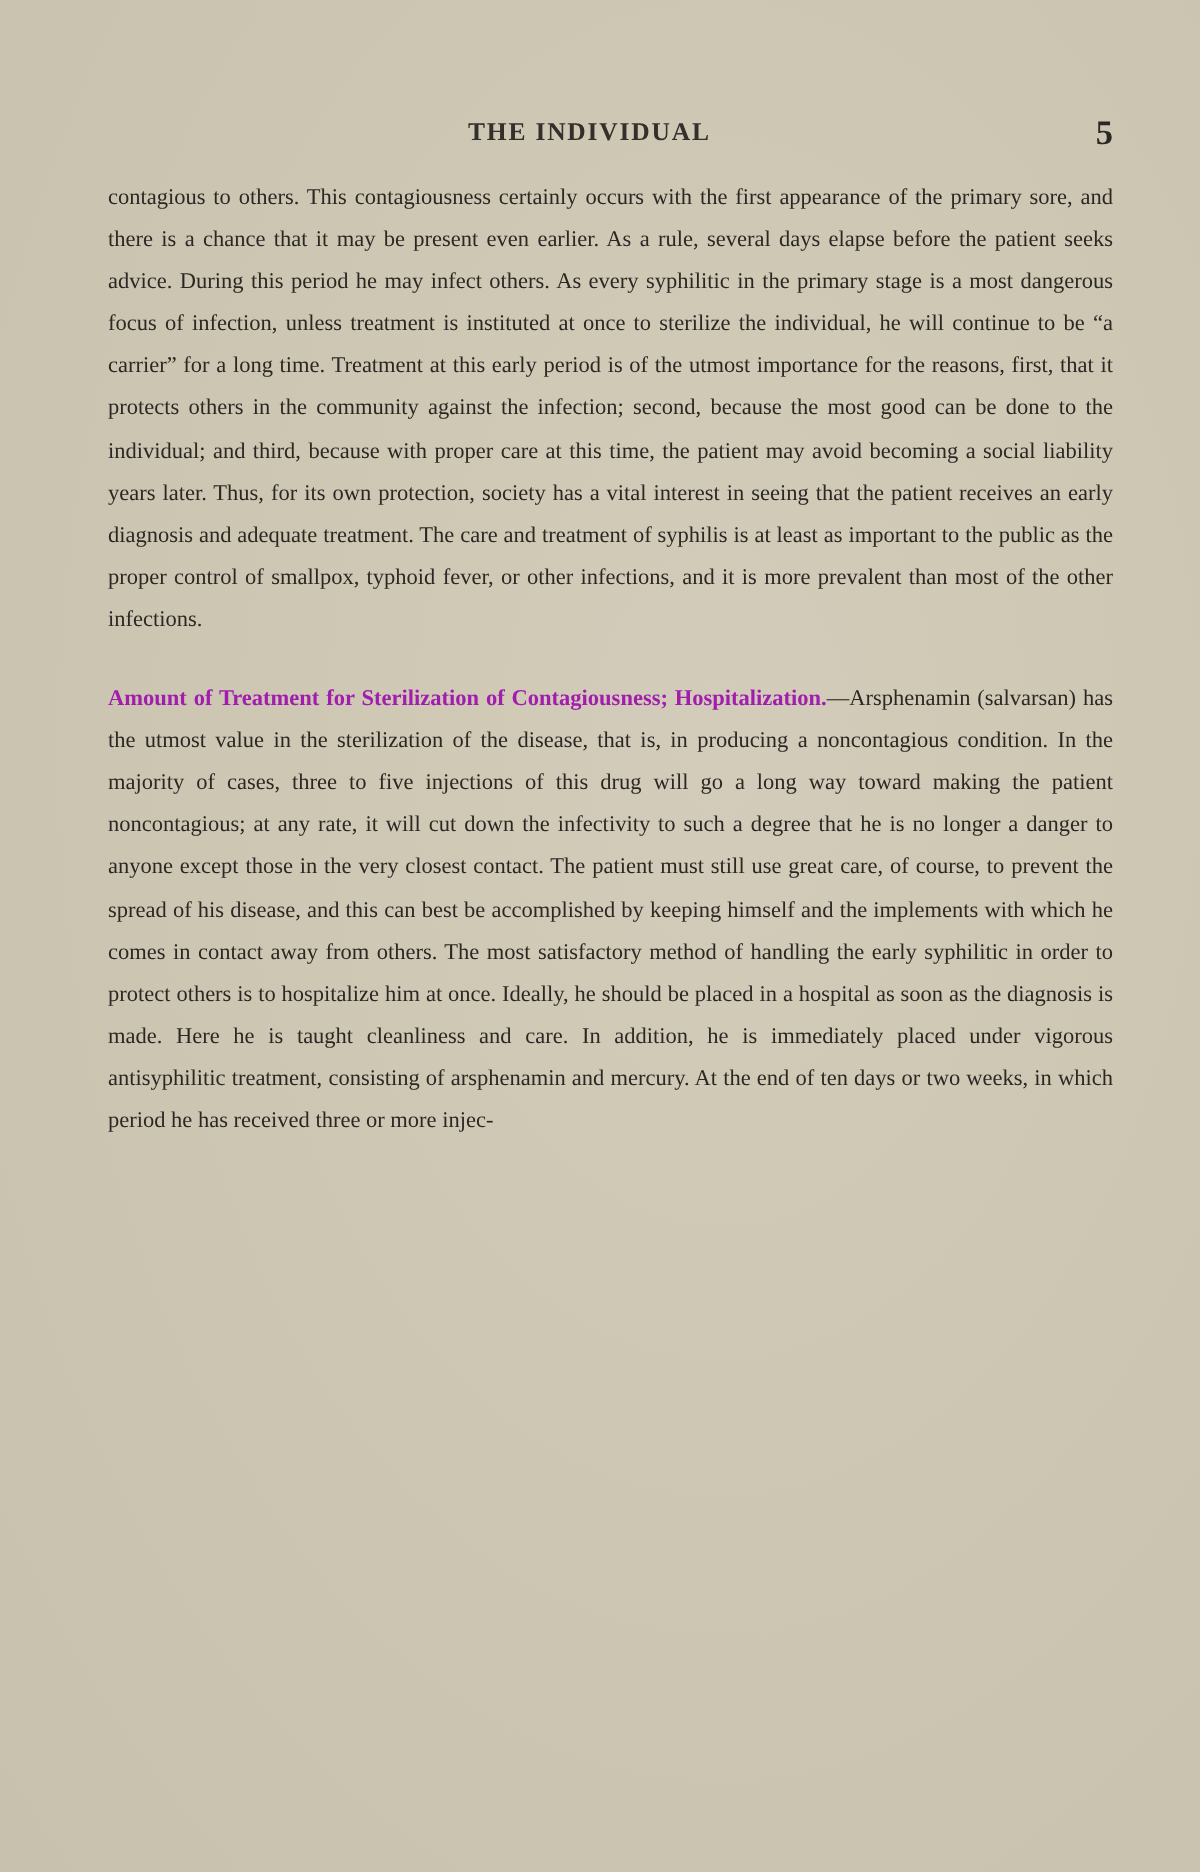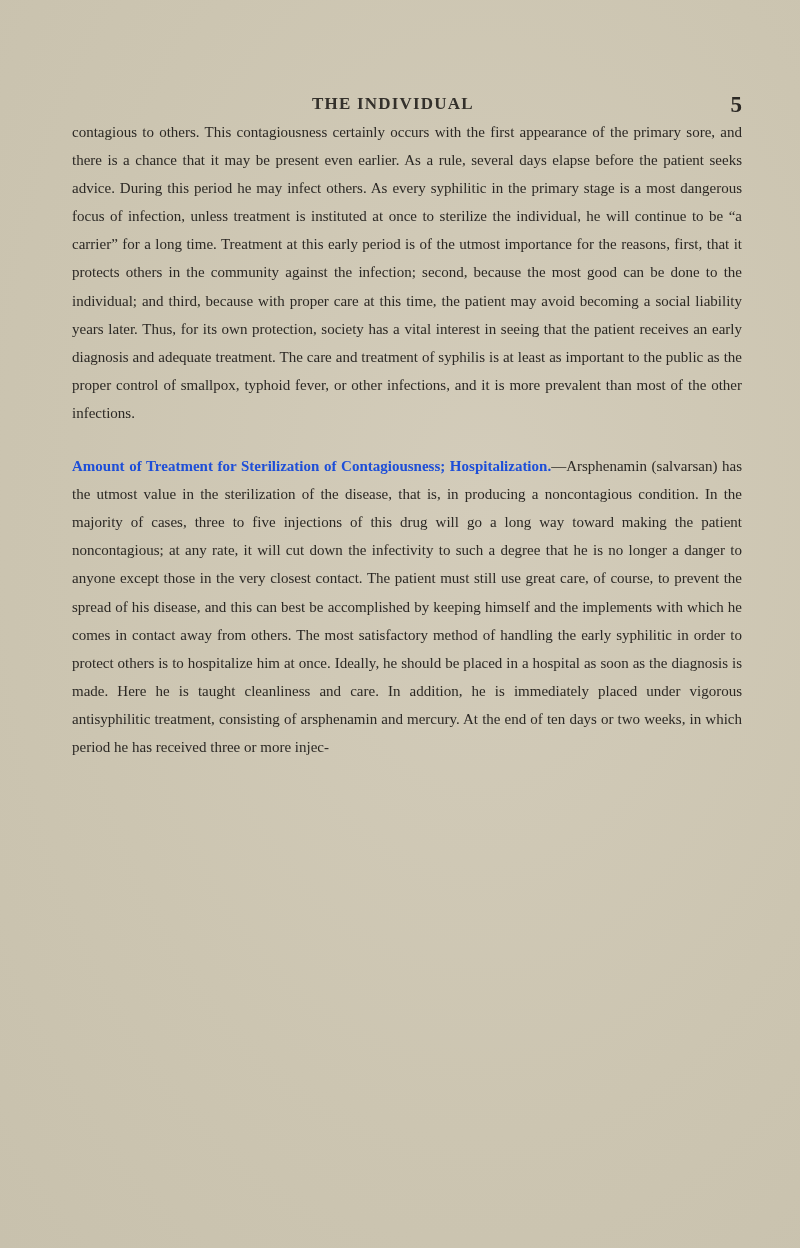--- a/index.html
+++ b/index.html
@@ -21,21 +21,20 @@
       left: 72px;
       top: 0;
       width: 670px;
     }
     .running-head {
       position: absolute;
       top: 78px;
       left: 0;
       width: 670px;
       height: 24px;
-      margin-top: 16px;
     }
     .running-title {
       position: absolute;
       left: 240px;
       top: 0;
       font-size: 17px;
       letter-spacing: 1.2px;
       font-weight: bold;
       color: #33302b;
     }
@@ -60,21 +59,21 @@
     .body-text p {
       margin: 0;
     }
     .para-2 {
       margin-top: 25px !important;
       text-indent: 0;
     }
     .run-in-heading {
       font-weight: bold;
       font-family: "Liberation Serif", "DejaVu Serif", serif;
-      color: #1d4ed8;
+      color: #a21caf;
     }
   </style>
 </head>
 <body>
 
 <div class="page">
   <div class="running-head">
     <span class="running-title">THE INDIVIDUAL</span>
     <span class="page-number">5</span>
   </div>

